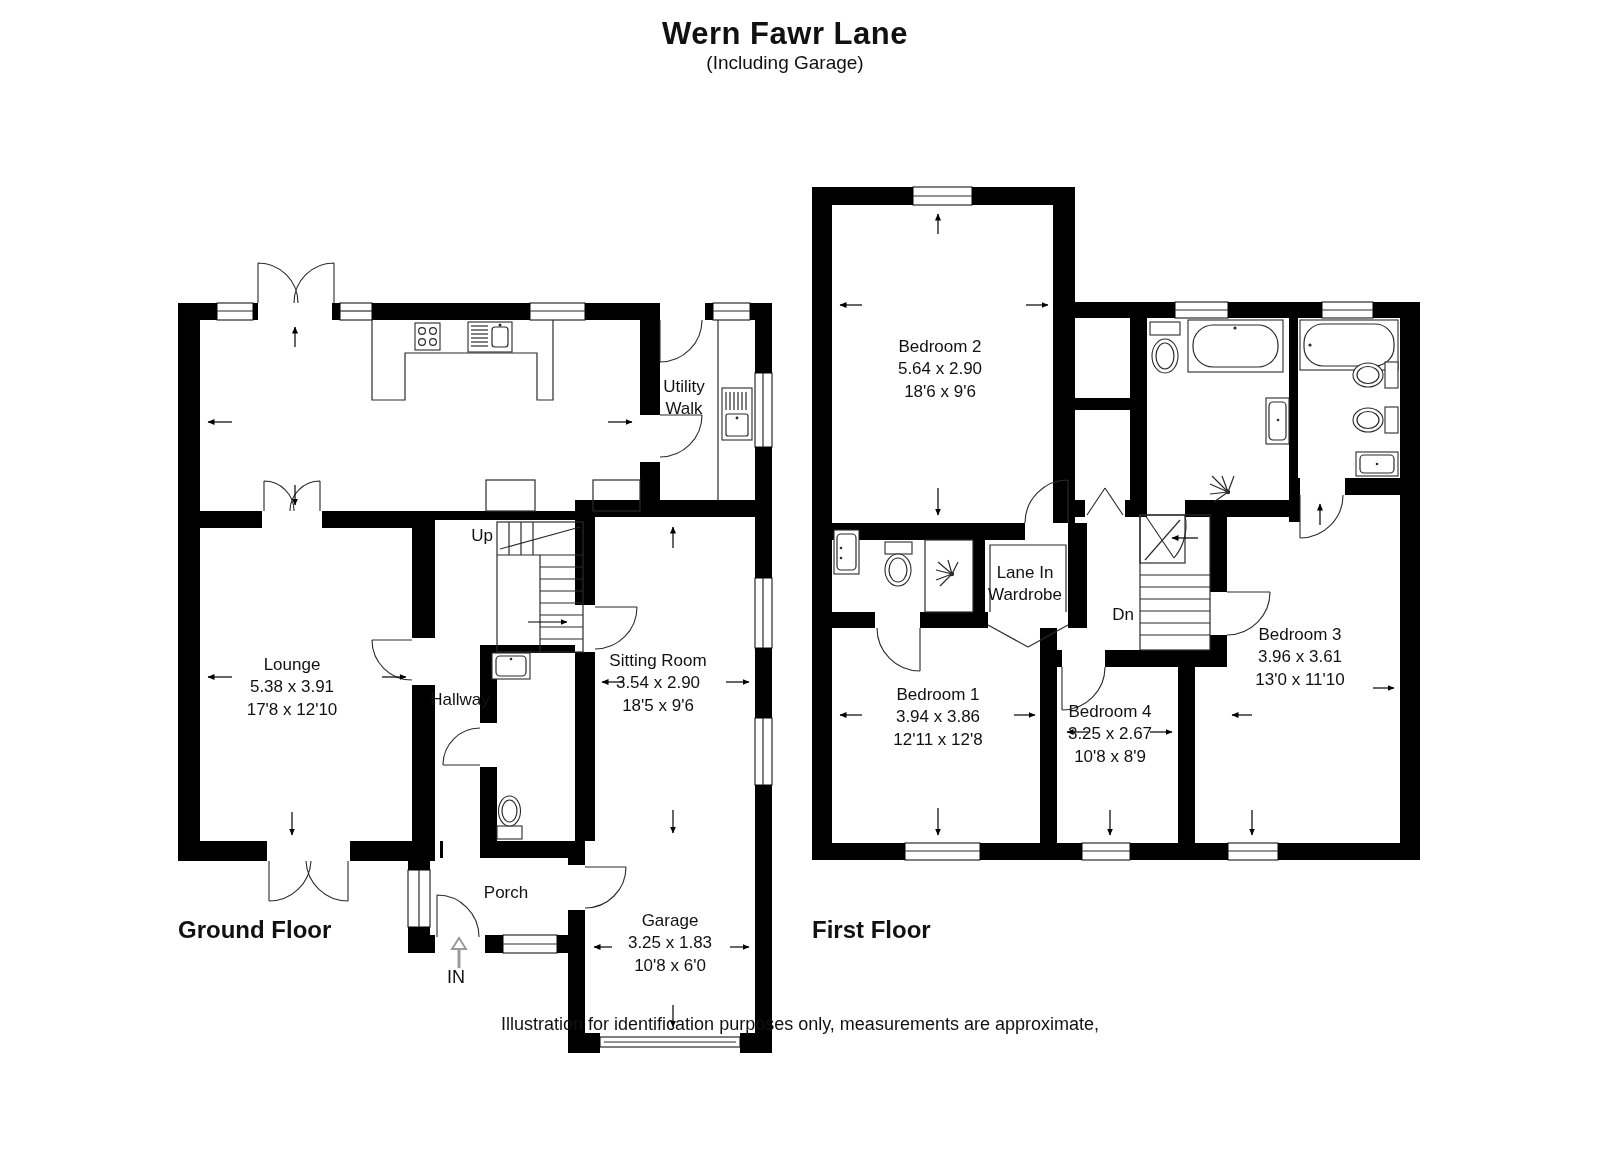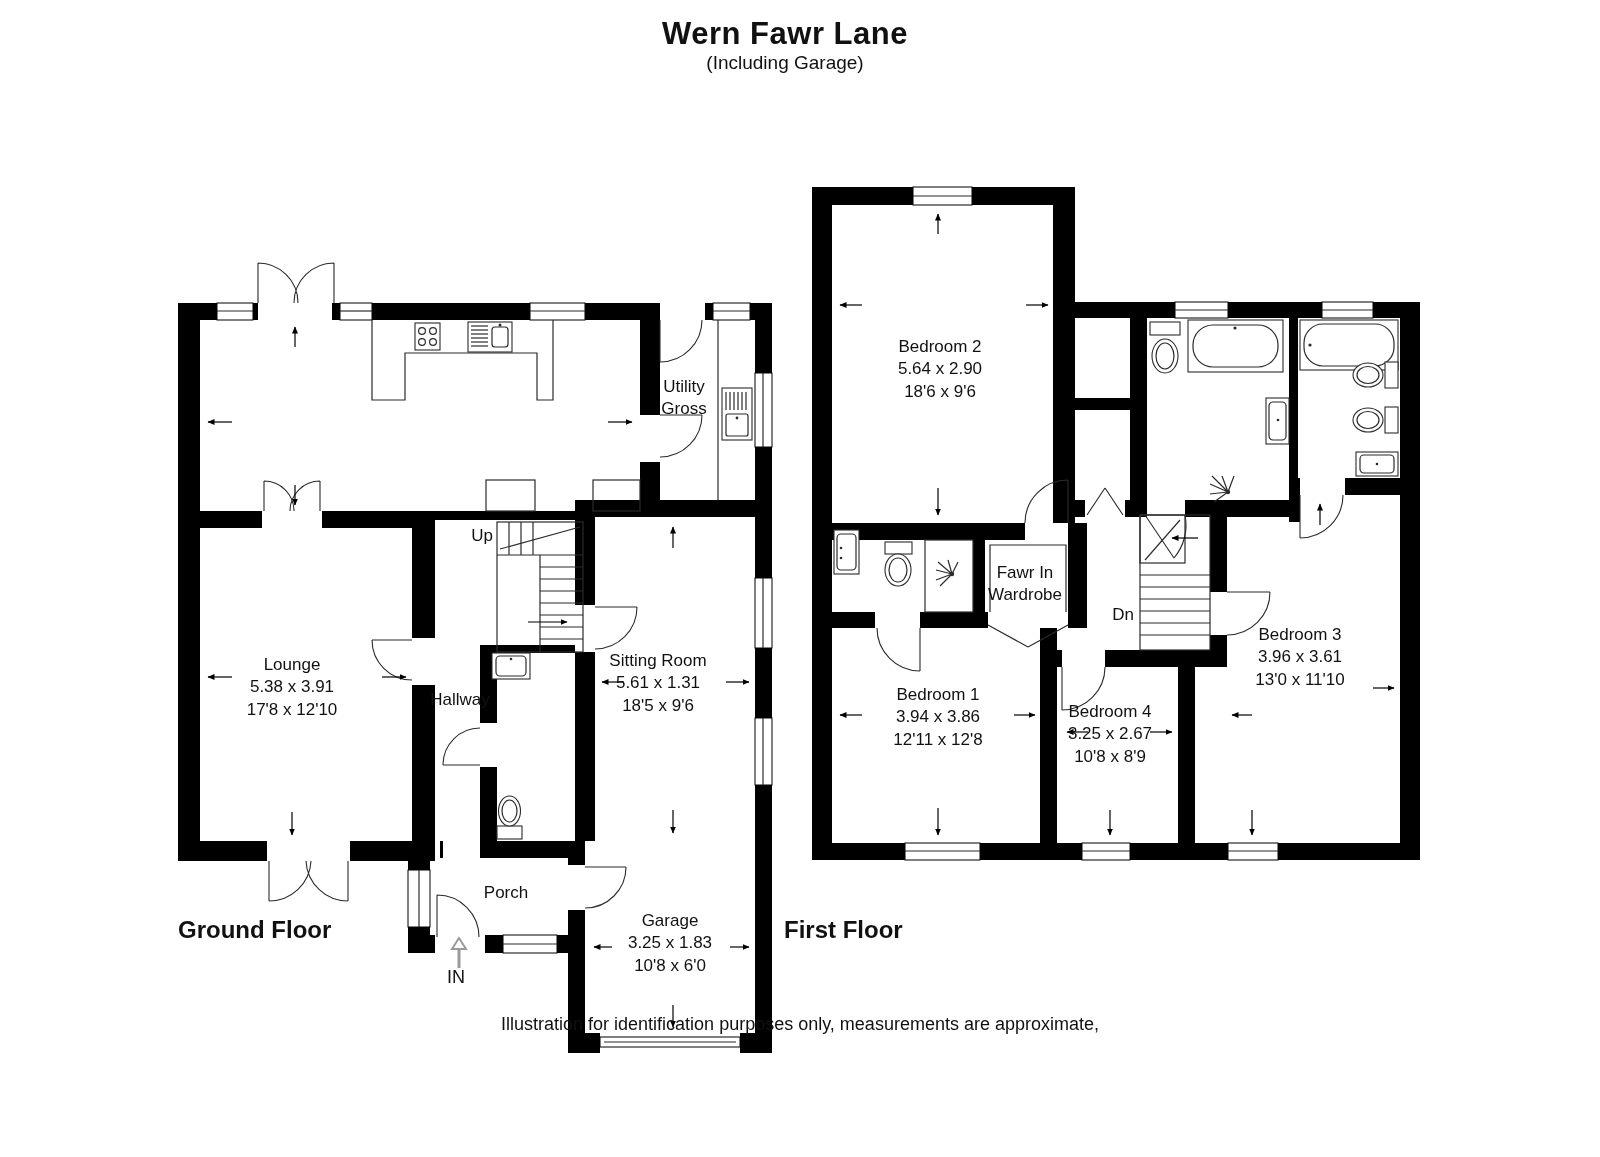--- a/index.html
+++ b/index.html
@@ -413,71 +413,71 @@
       <line class="dim" x1="350" y1="562" x2="372" y2="562" marker-end="url(#ah2)"></line>
       <line class="dim" x1="310" y1="640" x2="310" y2="665" marker-end="url(#ah2)"></line>
       <line class="dim" x1="452" y1="545" x2="432" y2="545" marker-end="url(#ah2)"></line>
       <line class="dim" x1="573" y1="518" x2="594" y2="518" marker-end="url(#ah2)"></line>
       <line class="dim" x1="452" y1="640" x2="452" y2="665" marker-end="url(#ah2)"></line>
     </g>
   </svg>
 
   <div class="rlabel" style="left:684px;top:398px;">
     <span>Utility</span>
-    <span>Gross</span>
+    <span>Walk</span>
   </div>
   <div class="rlabel" style="left:292px;top:688px;">
     <span>Lounge</span>
     <span>5.38 x 3.91</span>
     <span>17'8 x 12'10</span>
   </div>
   <div class="rlabel" style="left:460px;top:700px;">
     <span>Hallway</span>
   </div>
   <div class="rlabel" style="left:658px;top:684px;">
     <span>Sitting Room</span>
-    <span>5.61 x 1.31</span>
+    <span>3.54 x 2.90</span>
     <span>18'5 x 9'6</span>
   </div>
   <div class="rlabel" style="left:506px;top:893px;">
     <span>Porch</span>
   </div>
   <div class="rlabel" style="left:670px;top:944px;text-align:center;">
     <span>Garage</span>
     <span>3.25 x 1.83</span>
     <span>10'8 x 6'0</span>
   </div>
   <div class="small-label" style="left:482px;top:536px;">Up</div>
   <div class="in-label" style="left:456px;top:977px;">IN</div>
   <div class="floor-name" style="left:178px;top:916px;">Ground Floor</div>
 
   <div class="rlabel" style="left:940px;top:370px;">
     <span>Bedroom 2</span>
     <span>5.64 x 2.90</span>
     <span>18'6 x 9'6</span>
   </div>
   <div class="rlabel" style="left:1025px;top:584px;">
-    <span>Fawr In</span>
+    <span>Lane In</span>
     <span>Wardrobe</span>
   </div>
   <div class="rlabel" style="left:938px;top:718px;">
     <span>Bedroom 1</span>
     <span>3.94 x 3.86</span>
     <span>12'11 x 12'8</span>
   </div>
   <div class="rlabel" style="left:1110px;top:735px;">
     <span>Bedroom 4</span>
     <span>3.25 x 2.67</span>
     <span>10'8 x 8'9</span>
   </div>
   <div class="rlabel" style="left:1300px;top:658px;">
     <span>Bedroom 3</span>
     <span>3.96 x 3.61</span>
     <span>13'0 x 11'10</span>
   </div>
   <div class="small-label" style="left:1123px;top:615px;">Dn</div>
-  <div class="floor-name" style="left:784px;top:916px;">First Floor</div>
+  <div class="floor-name" style="left:812px;top:916px;">First Floor</div>
 
   <div class="footer" style="top:1011px;">
     <div>Illustration for identification purposes only, measurements are approximate,</div>
   </div>
 
 </div>
 
 </body></html>

